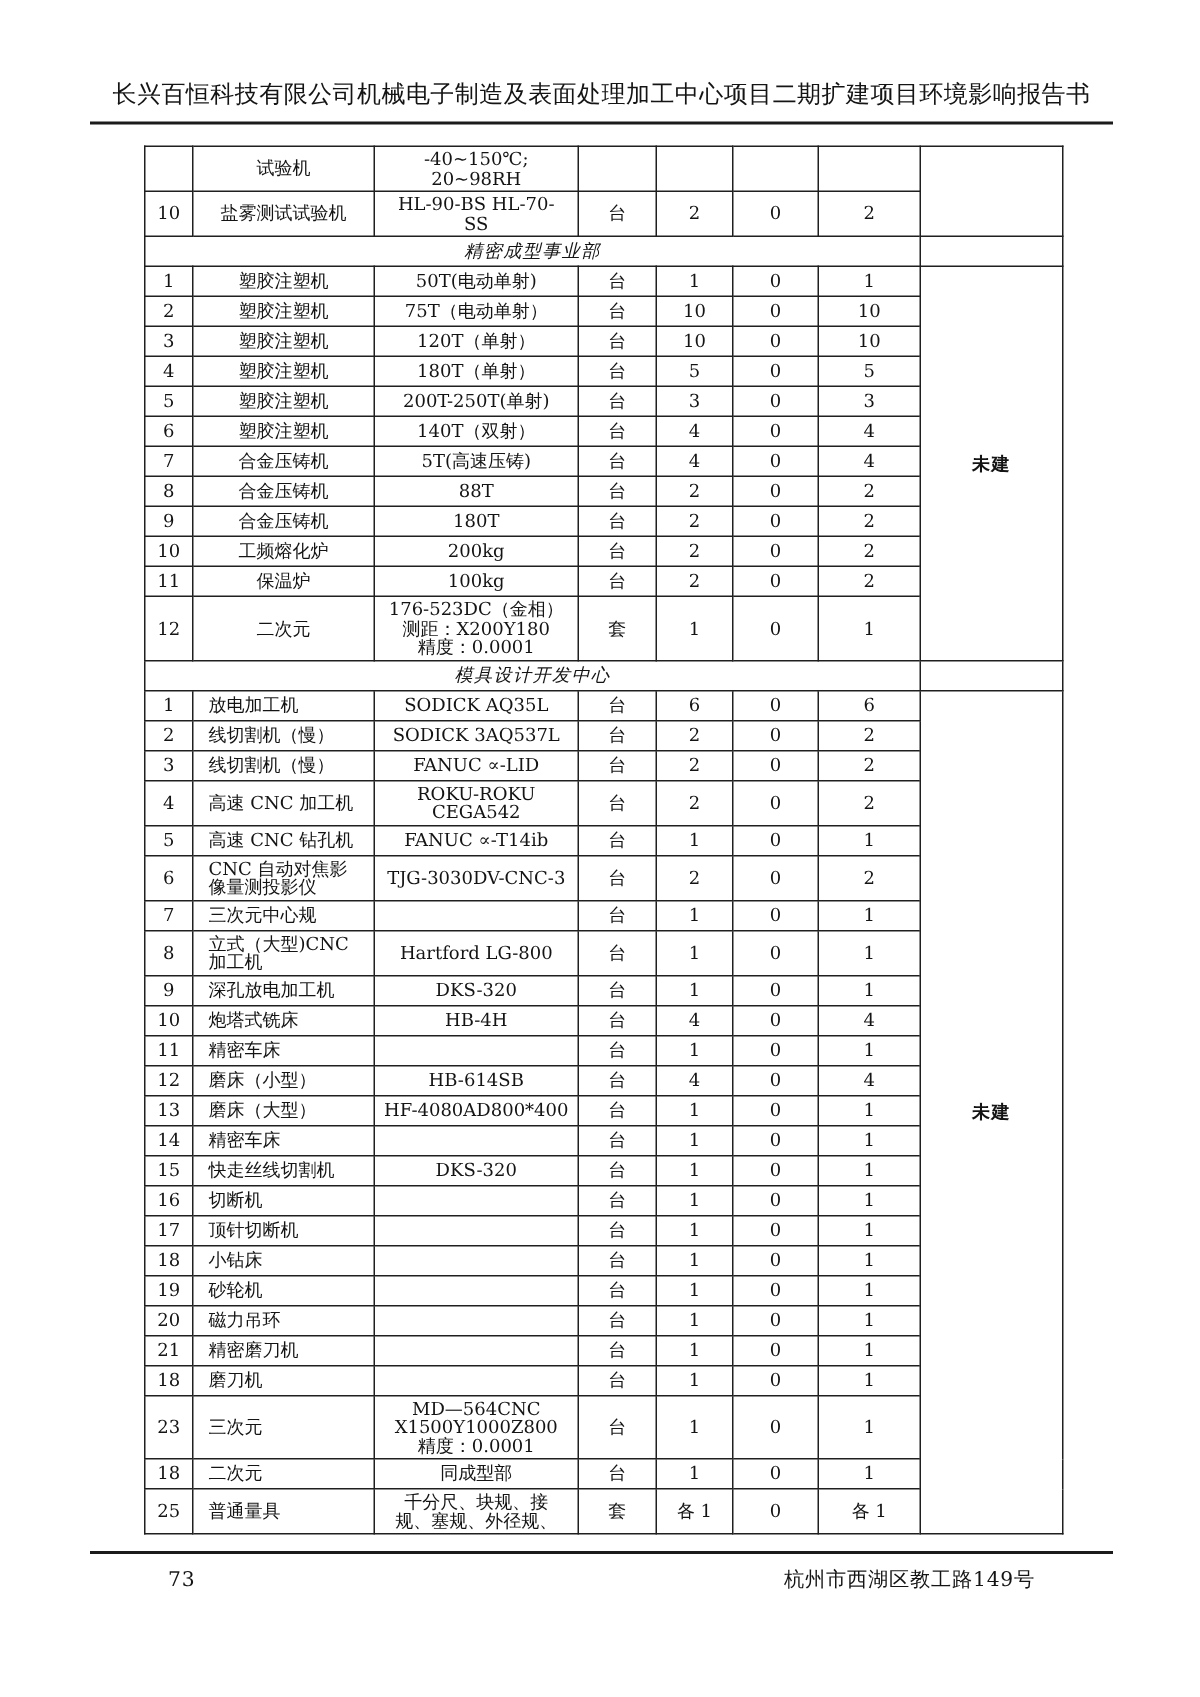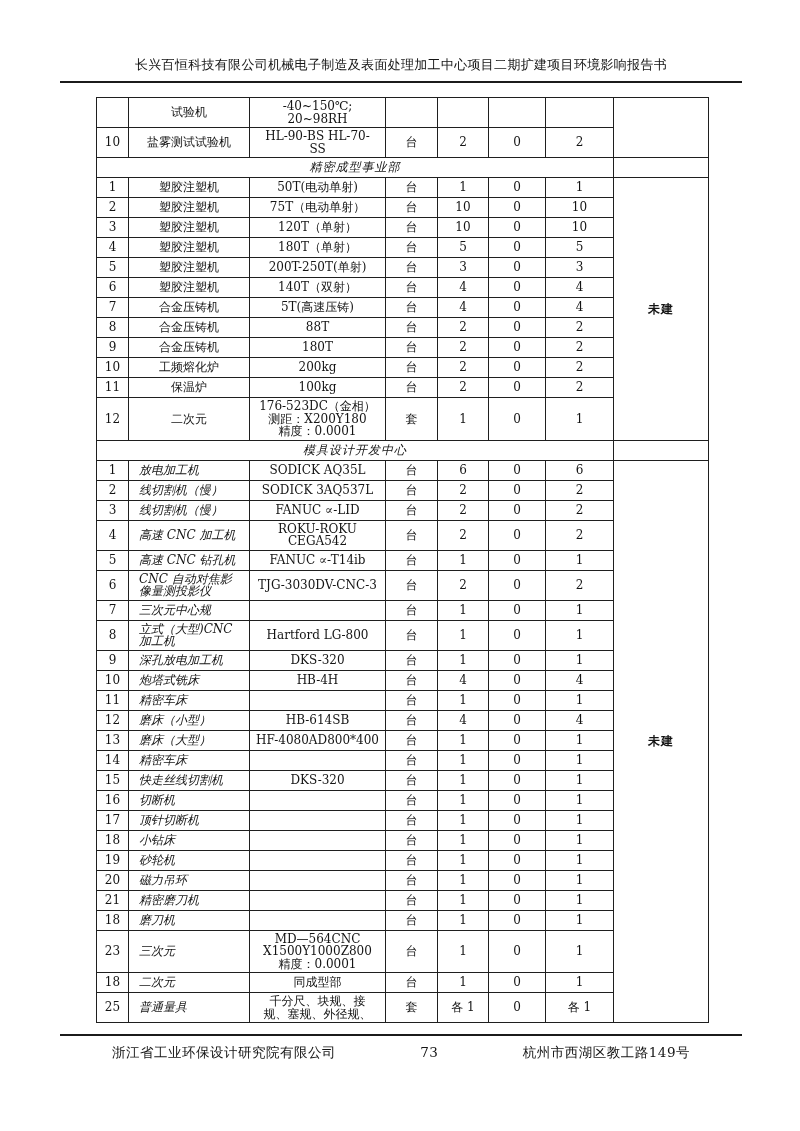--- a/index.html
+++ b/index.html
@@ -9,36 +9,36 @@
     font-family: "DejaVu Serif", "Liberation Serif", serif;
     color: #141414;
   }
   .doc-header {
     position: absolute; left: 60px; top: 0; width: 682px; height: 83px;
     border-bottom: 2.5px solid #1b1b1b;
     display: flex; align-items: flex-end; justify-content: center;
     padding-bottom: 7px;
   }
   .doc-title {
-    font-size: 13px; letter-spacing: 0.3px; white-space: nowrap;
+    font-size: 16px; letter-spacing: 0.3px; white-space: nowrap;
   }
   table.equip-table {
     position: absolute; left: 96px; top: 97px; width: 612px;
     border-collapse: collapse; table-layout: fixed; padding-left: 35px;
   }
   .equip-table td {
     border: 1px solid #1f1f1f;
     font-size: 12px; line-height: 12.5px;
     padding: 2px 3px;
     text-align: center; vertical-align: middle;
     height: 20px;
     white-space: pre-line;
     overflow: hidden;
   }
-  .equip-table td.name-cell.align-left { text-align: left; padding-left: 10px; font-style: italic; }
+  .equip-table td.name-cell.align-left { text-align: left; padding-left: 10px; }
   .equip-table td.section-header-cell { height: 20px; letter-spacing: 1px; font-style: italic; }
   .equip-table td.remark-cell { letter-spacing: 1px; font-weight: bold; }
   .doc-footer {
     position: absolute; left: 60px; top: 1034px; width: 682px;
     border-top: 2px solid #1b1b1b;
     display: flex; justify-content: space-between; align-items: baseline;
     padding: 8px 52px 0 52px;
     font-size: 13.5px; letter-spacing: 0.5px;
   }
 </style>
@@ -430,16 +430,15 @@
 规、塞规、外径规、</td>
         <td class="unit-cell">套</td>
         <td class="qty-cell">各 1</td>
         <td class="qty-cell">0</td>
         <td class="qty-cell">各 1</td>
       </tr>
     </tbody>
 </table>
 
 <div class="doc-footer">
-  <span>浙江省工业环保设计研究院有限公司</span>
   <span>73</span>
   <span>杭州市西湖区教工路149号</span>
 </div>
 
 </body></html>

